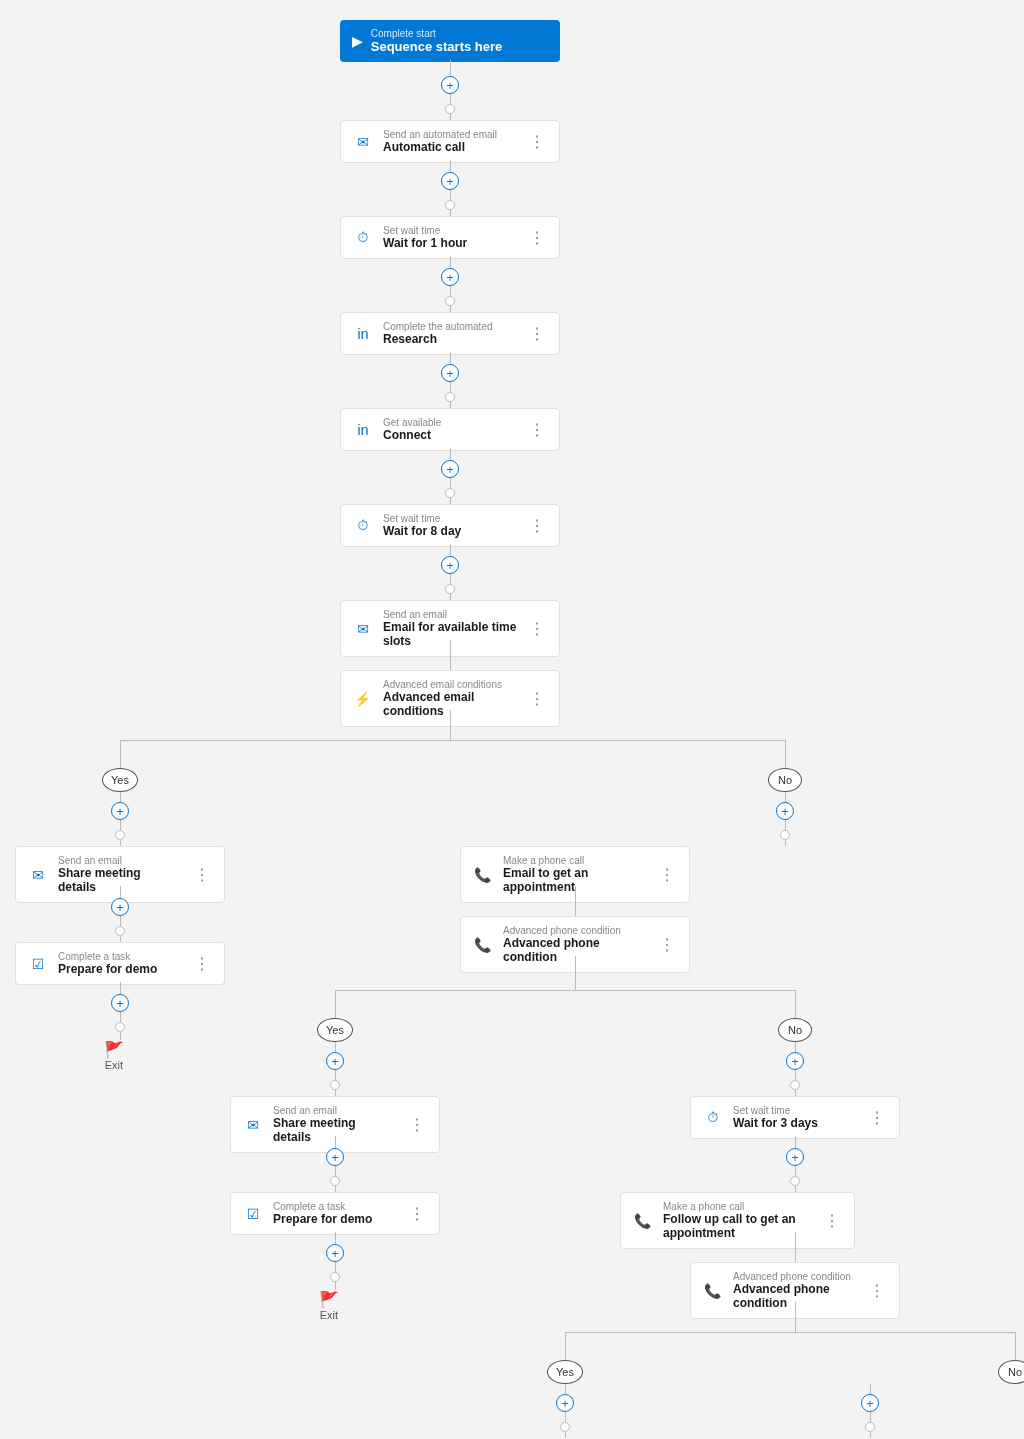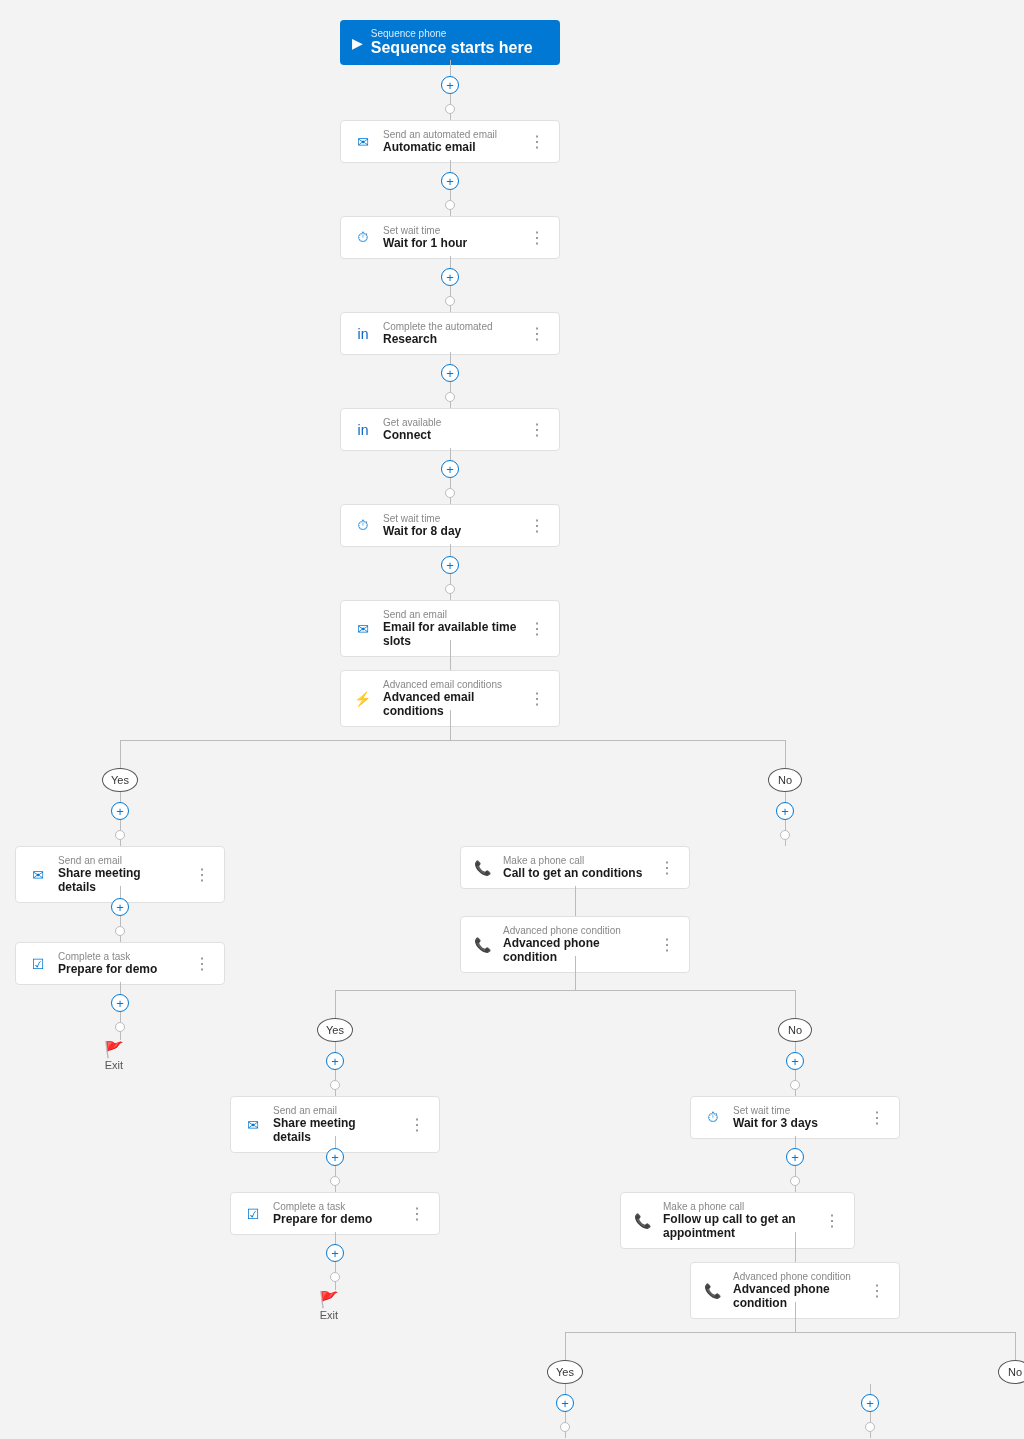--- a/index.html
+++ b/index.html
@@ -69,21 +69,21 @@
     }
     .start-node .icon-box {
       color: #fff;
       font-size: 14px;
     }
     .start-node .node-label {
       font-size: 10px;
       opacity: 0.85;
     }
     .start-node .node-title {
-      font-size: 16px;
+      font-size: 13px;
       font-weight: 600;
     }
     
     .vline {
       position: absolute;
       width: 1px;
       background: #bbb;
     }
     
     .hline {
@@ -145,38 +145,38 @@
     }
   </style>
 </head>
 <body>
 
 <div class="canvas">
 
   <div class="start-node" style="left:340px; top:20px; width:220px;">
     <div class="icon-box">▶</div>
     <div class="node-text">
-      <div class="node-label">Sequence phone</div>
+      <div class="node-label">Complete start</div>
       <div class="node-title">Sequence starts here</div>
     </div>
   </div>
 
   <div class="vline" style="left:450px; top:60px; height:20px;"></div>
   <div class="plus-btn" style="left:441px; top:76px;">
       <span>+</span>
     </div>
   <div class="vline" style="left:450px; top:94px; height:10px;"></div>
   <div class="circle-conn" style="left:445px; top:104px;"></div>
   <div class="vline" style="left:450px; top:114px; height:6px;"></div>
 
   <div class="node-card" style="left:340px; top:120px; width:220px;">
     <div class="icon-box">✉</div>
     <div class="node-text">
       <div class="node-label">Send an automated email</div>
-      <div class="node-title">Automatic email</div>
+      <div class="node-title">Automatic call</div>
     </div>
     <div class="more-btn">⋮</div>
   </div>
 
   <div class="vline" style="left:450px; top:160px; height:15px;"></div>
   <div class="plus-btn" style="left:441px; top:172px;">
       <span>+</span>
     </div>
   <div class="vline" style="left:450px; top:190px; height:10px;"></div>
   <div class="circle-conn" style="left:445px; top:200px;"></div>
@@ -308,21 +308,21 @@
       <div class="node-label">Send an email</div>
       <div class="node-title">Share meeting details</div>
     </div>
     <div class="more-btn">⋮</div>
   </div>
 
   <div class="node-card" style="left:460px; top:846px; width:230px;">
     <div class="icon-box">📞</div>
     <div class="node-text">
       <div class="node-label">Make a phone call</div>
-      <div class="node-title">Call to get an conditions</div>
+      <div class="node-title">Email to get an appointment</div>
     </div>
     <div class="more-btn">⋮</div>
   </div>
 
   <div class="vline" style="left:120px; top:886px; height:15px;"></div>
   <div class="plus-btn" style="left:111px; top:898px;">
       <span>+</span>
     </div>
   <div class="vline" style="left:120px; top:916px; height:10px;"></div>
   <div class="circle-conn" style="left:115px; top:926px;"></div>

